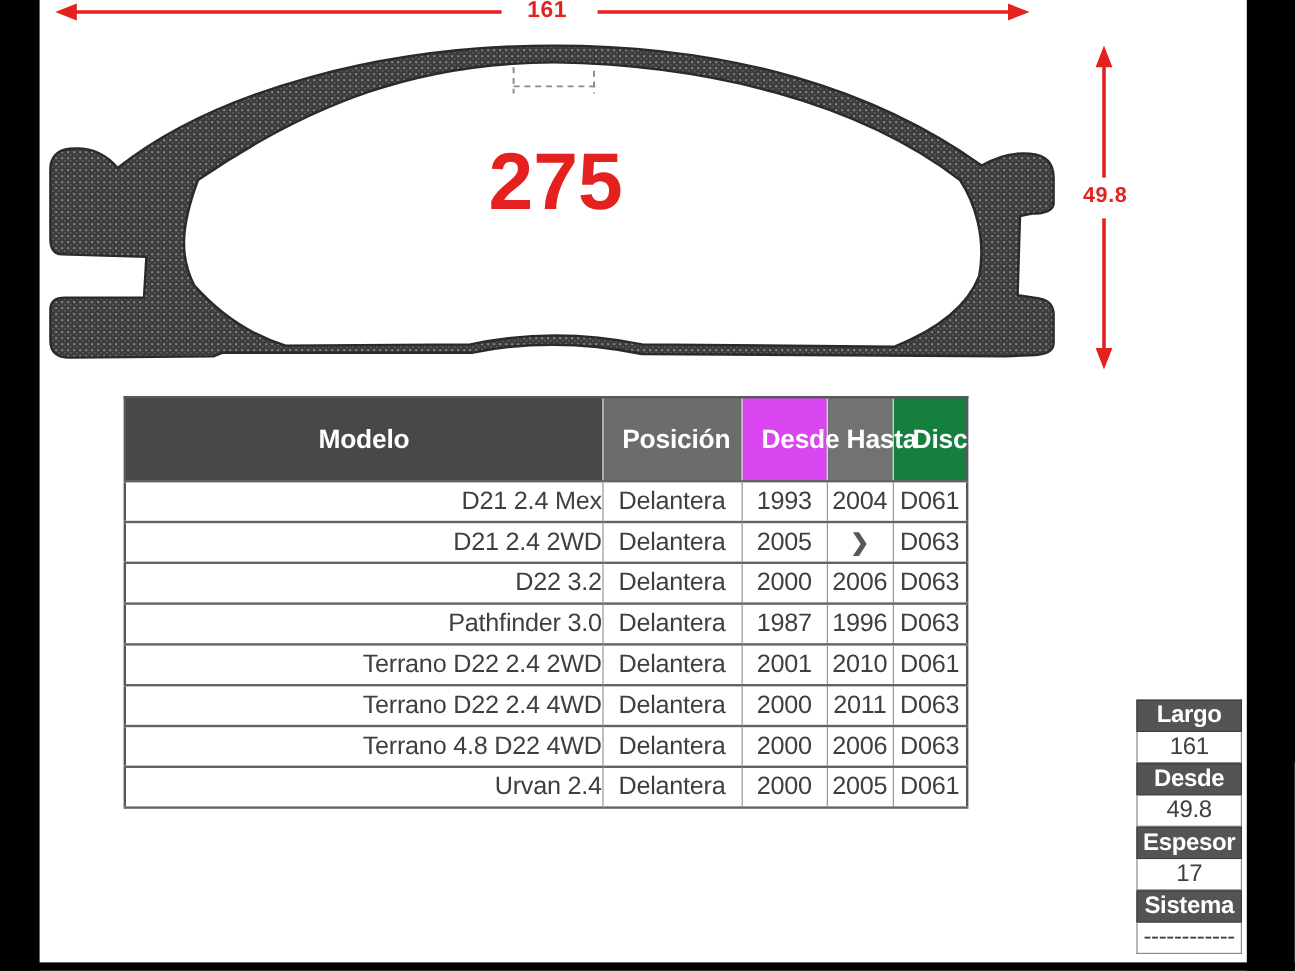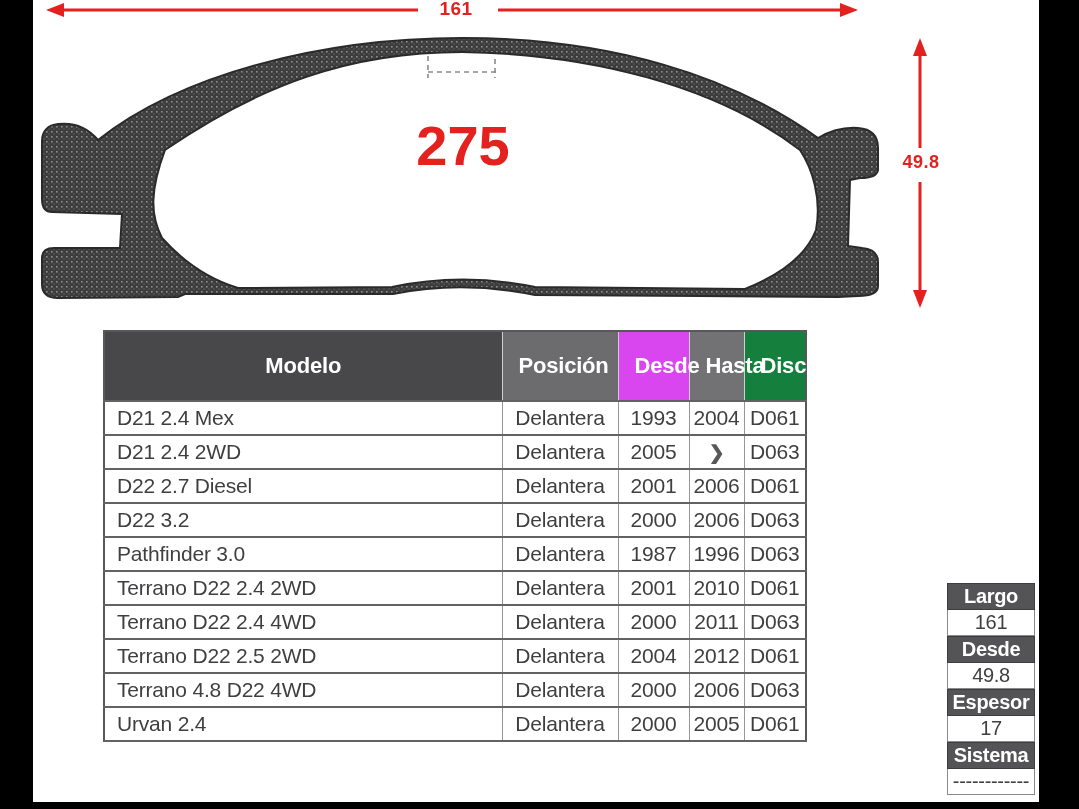--- a/index.html
+++ b/index.html
@@ -16,21 +16,21 @@
   svg.diagram{position:absolute;left:0;top:0;}
 
   .red-label{
     position:absolute;color:#e4211e;font-weight:bold;text-align:center;
     letter-spacing:0.5px;
   }
   .dim-width{left:425px;top:-2px;width:62px;font-size:19px;}
   .dim-height{left:890px;top:152px;width:62px;font-size:18px;}
   .part-number{
     position:absolute;left:358px;top:118px;width:210px;text-align:center;
-    color:#e4211e;font-size:56px;font-weight:bold;line-height:1;
+    color:#e4211e;font-size:67px;font-weight:bold;line-height:1;
   }
 
   table.fitment{
     position:absolute;left:103px;top:330px;width:702px;
     border-collapse:collapse;table-layout:fixed;
     font-size:21px;color:#3f3f41;letter-spacing:-0.2px;
   }
   table.fitment th{
     height:36px;color:#ffffff;font-weight:600;font-size:22px;
     border:1px solid #cfcfcf;text-align:center;padding:16px;
@@ -39,21 +39,21 @@
   th.hd-1{background:#6c6c6e;}
   th.hd-2{background:#d946ef;}
   th.hd-3{background:#727274;margin-top:43px;}
   th.hd-4{background:#15803d;}
   table.fitment td{
     height:32px;background:#ffffff;
     border-left:1px solid #97979a;border-right:1px solid #97979a;
     border-top:2px solid #636366;border-bottom:2px solid #636366;
     text-align:center;padding:0;white-space:nowrap;overflow:hidden;
   }
-  table.fitment td.c0{text-align:left;padding-left:12px;}
+  table.fitment td.c0{text-align:right;padding-left:12px;}
   table.fitment{border:2px solid #58585a;}
   table.fitment td.chev{font-weight:bold;font-size:19px;color:#58585a;}
 
   .panel{position:absolute;left:947px;top:583px;width:88px;}
   .panel .cell{
     height:25px;line-height:25px;text-align:center;font-size:20px;
     letter-spacing:-0.3px;
   }
   .panel .head{
     background:#545456;color:#ffffff;border:1px solid #3d3d3f;
@@ -164,27 +164,20 @@
           <td class="c4">D061</td>
         </tr>
         <tr>
           <td class="c0">D21 2.4 2WD</td>
           <td class="c1">Delantera</td>
           <td class="c2">2005</td>
           <td class="c3 chev">❯</td>
           <td class="c4">D063</td>
         </tr>
         <tr>
-          <td class="c0">D22 2.7 Diesel</td>
-          <td class="c1">Delantera</td>
-          <td class="c2">2001</td>
-          <td class="c3">2006</td>
-          <td class="c4">D061</td>
-        </tr>
-        <tr>
           <td class="c0">D22 3.2</td>
           <td class="c1">Delantera</td>
           <td class="c2">2000</td>
           <td class="c3">2006</td>
           <td class="c4">D063</td>
         </tr>
         <tr>
           <td class="c0">Pathfinder 3.0</td>
           <td class="c1">Delantera</td>
           <td class="c2">1987</td>
@@ -197,27 +190,20 @@
           <td class="c2">2001</td>
           <td class="c3">2010</td>
           <td class="c4">D061</td>
         </tr>
         <tr>
           <td class="c0">Terrano D22 2.4 4WD</td>
           <td class="c1">Delantera</td>
           <td class="c2">2000</td>
           <td class="c3">2011</td>
           <td class="c4">D063</td>
-        </tr>
-        <tr>
-          <td class="c0">Terrano D22 2.5 2WD</td>
-          <td class="c1">Delantera</td>
-          <td class="c2">2004</td>
-          <td class="c3">2012</td>
-          <td class="c4">D061</td>
         </tr>
         <tr>
           <td class="c0">Terrano 4.8 D22 4WD</td>
           <td class="c1">Delantera</td>
           <td class="c2">2000</td>
           <td class="c3">2006</td>
           <td class="c4">D063</td>
         </tr>
         <tr>
           <td class="c0">Urvan 2.4</td>

